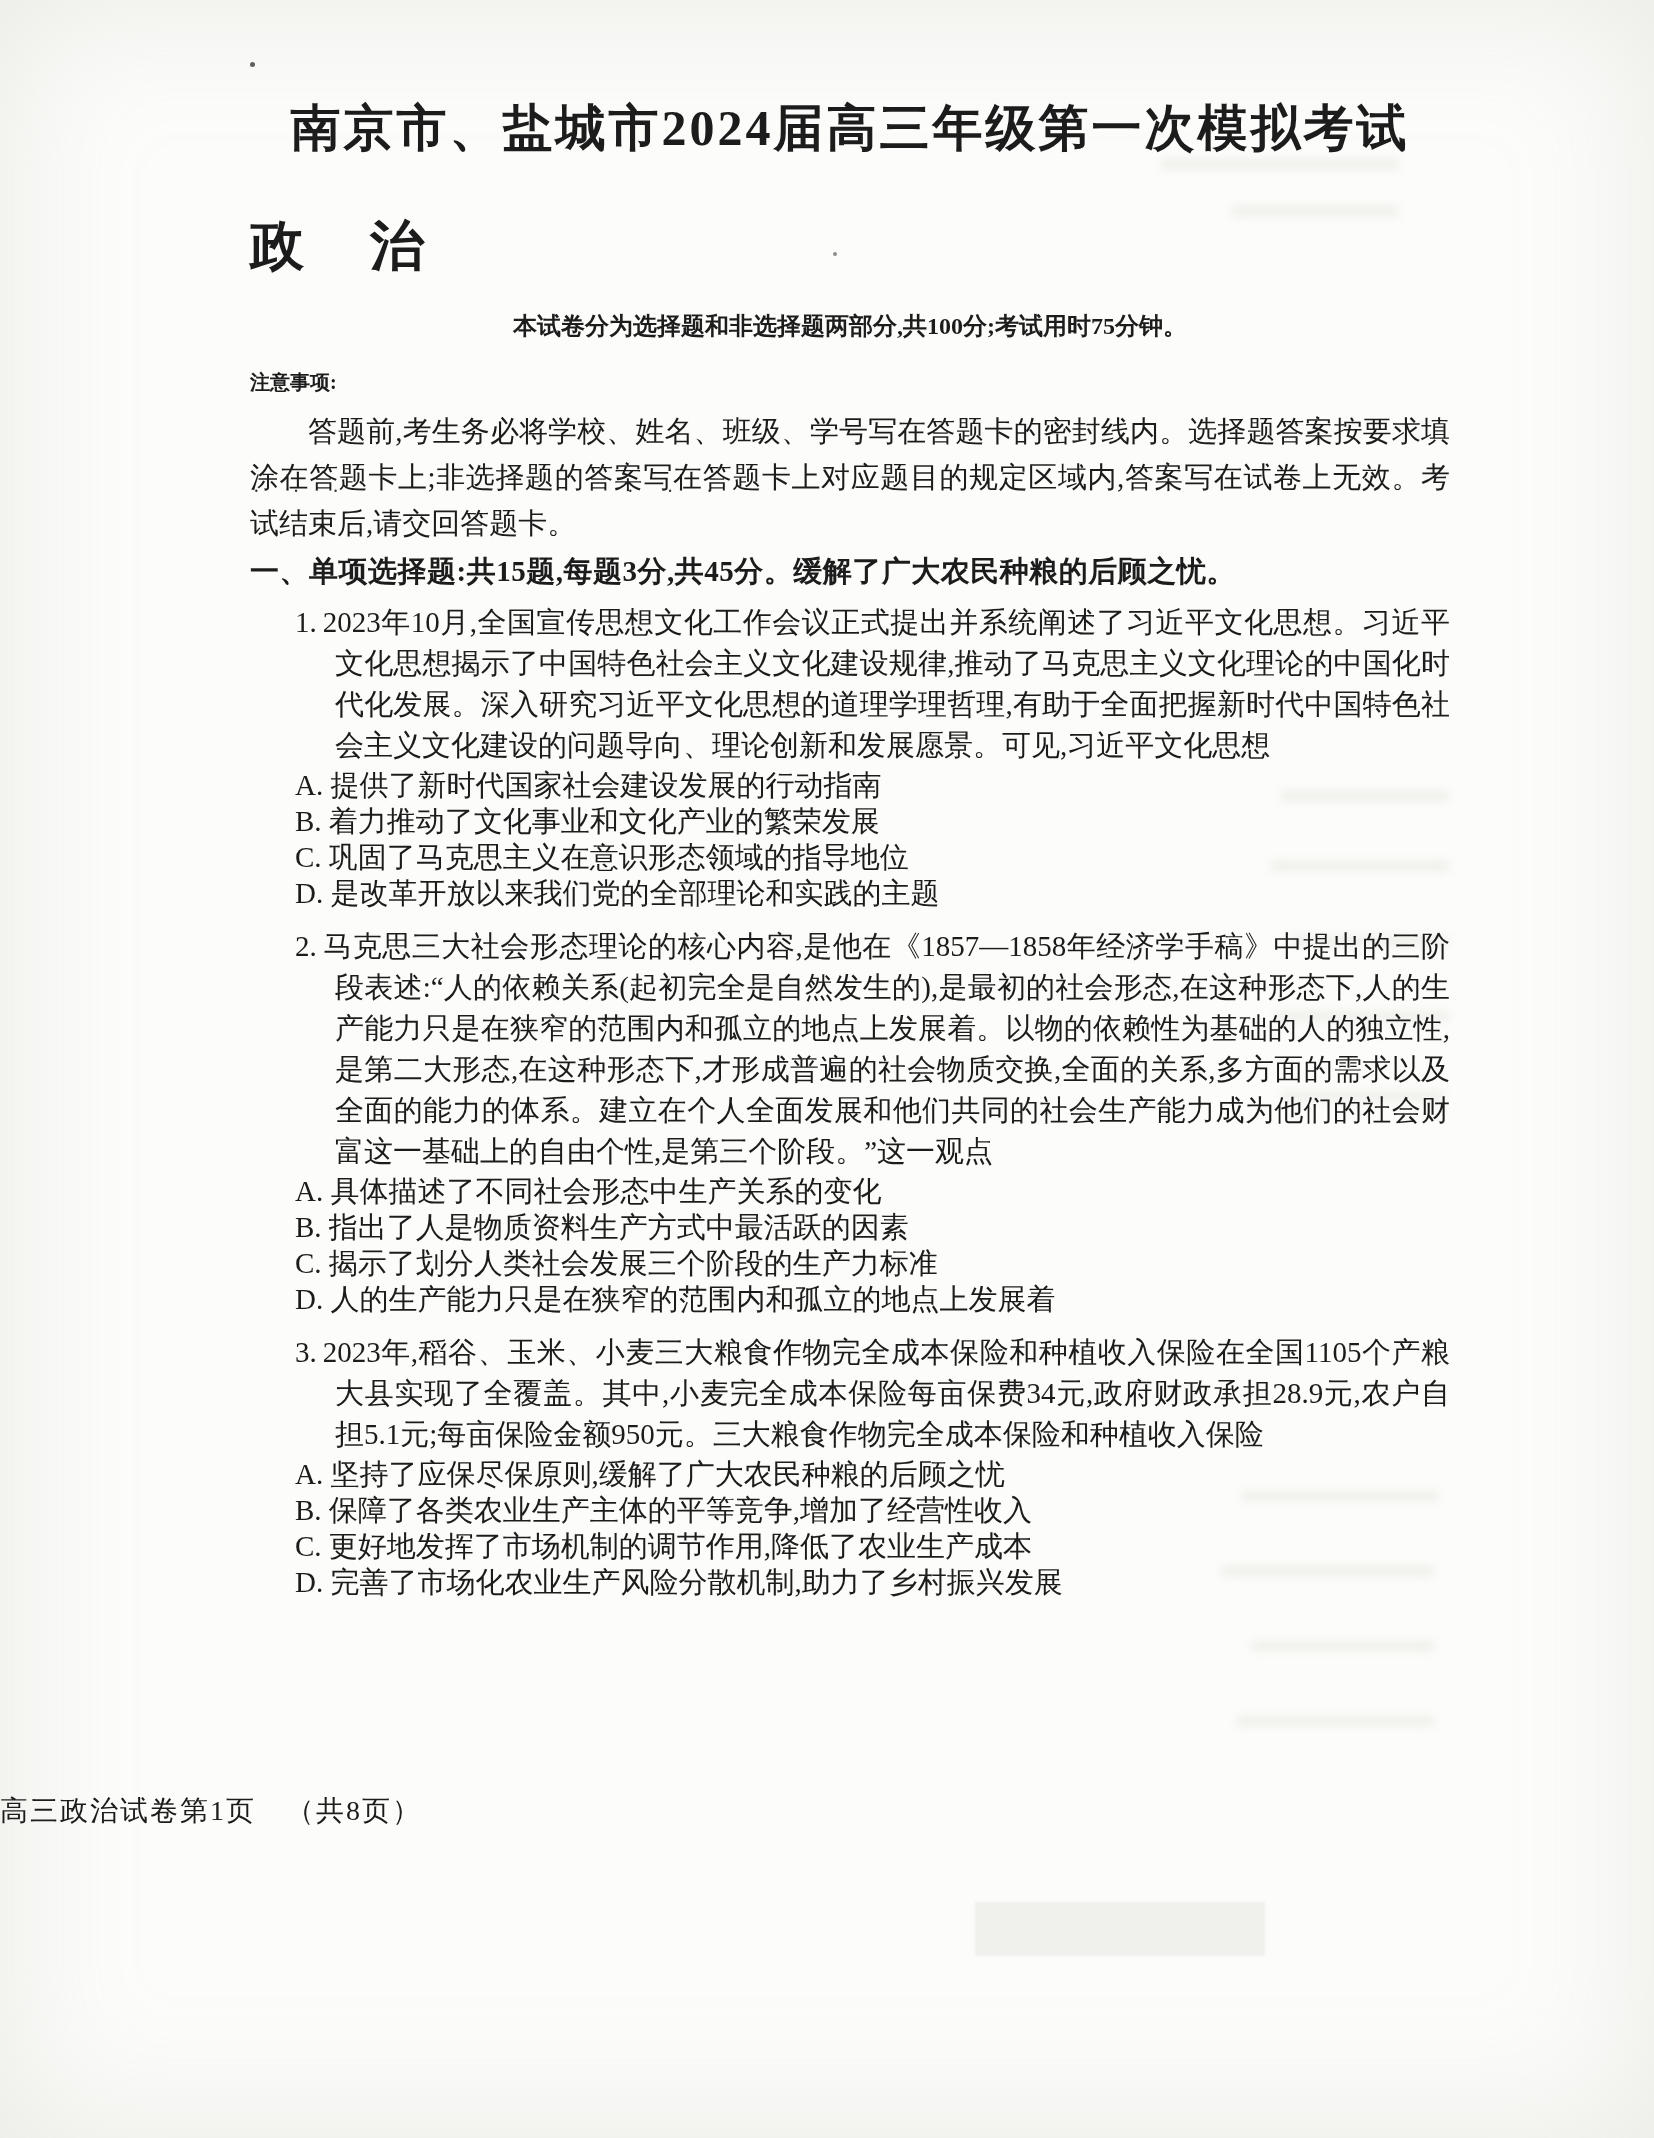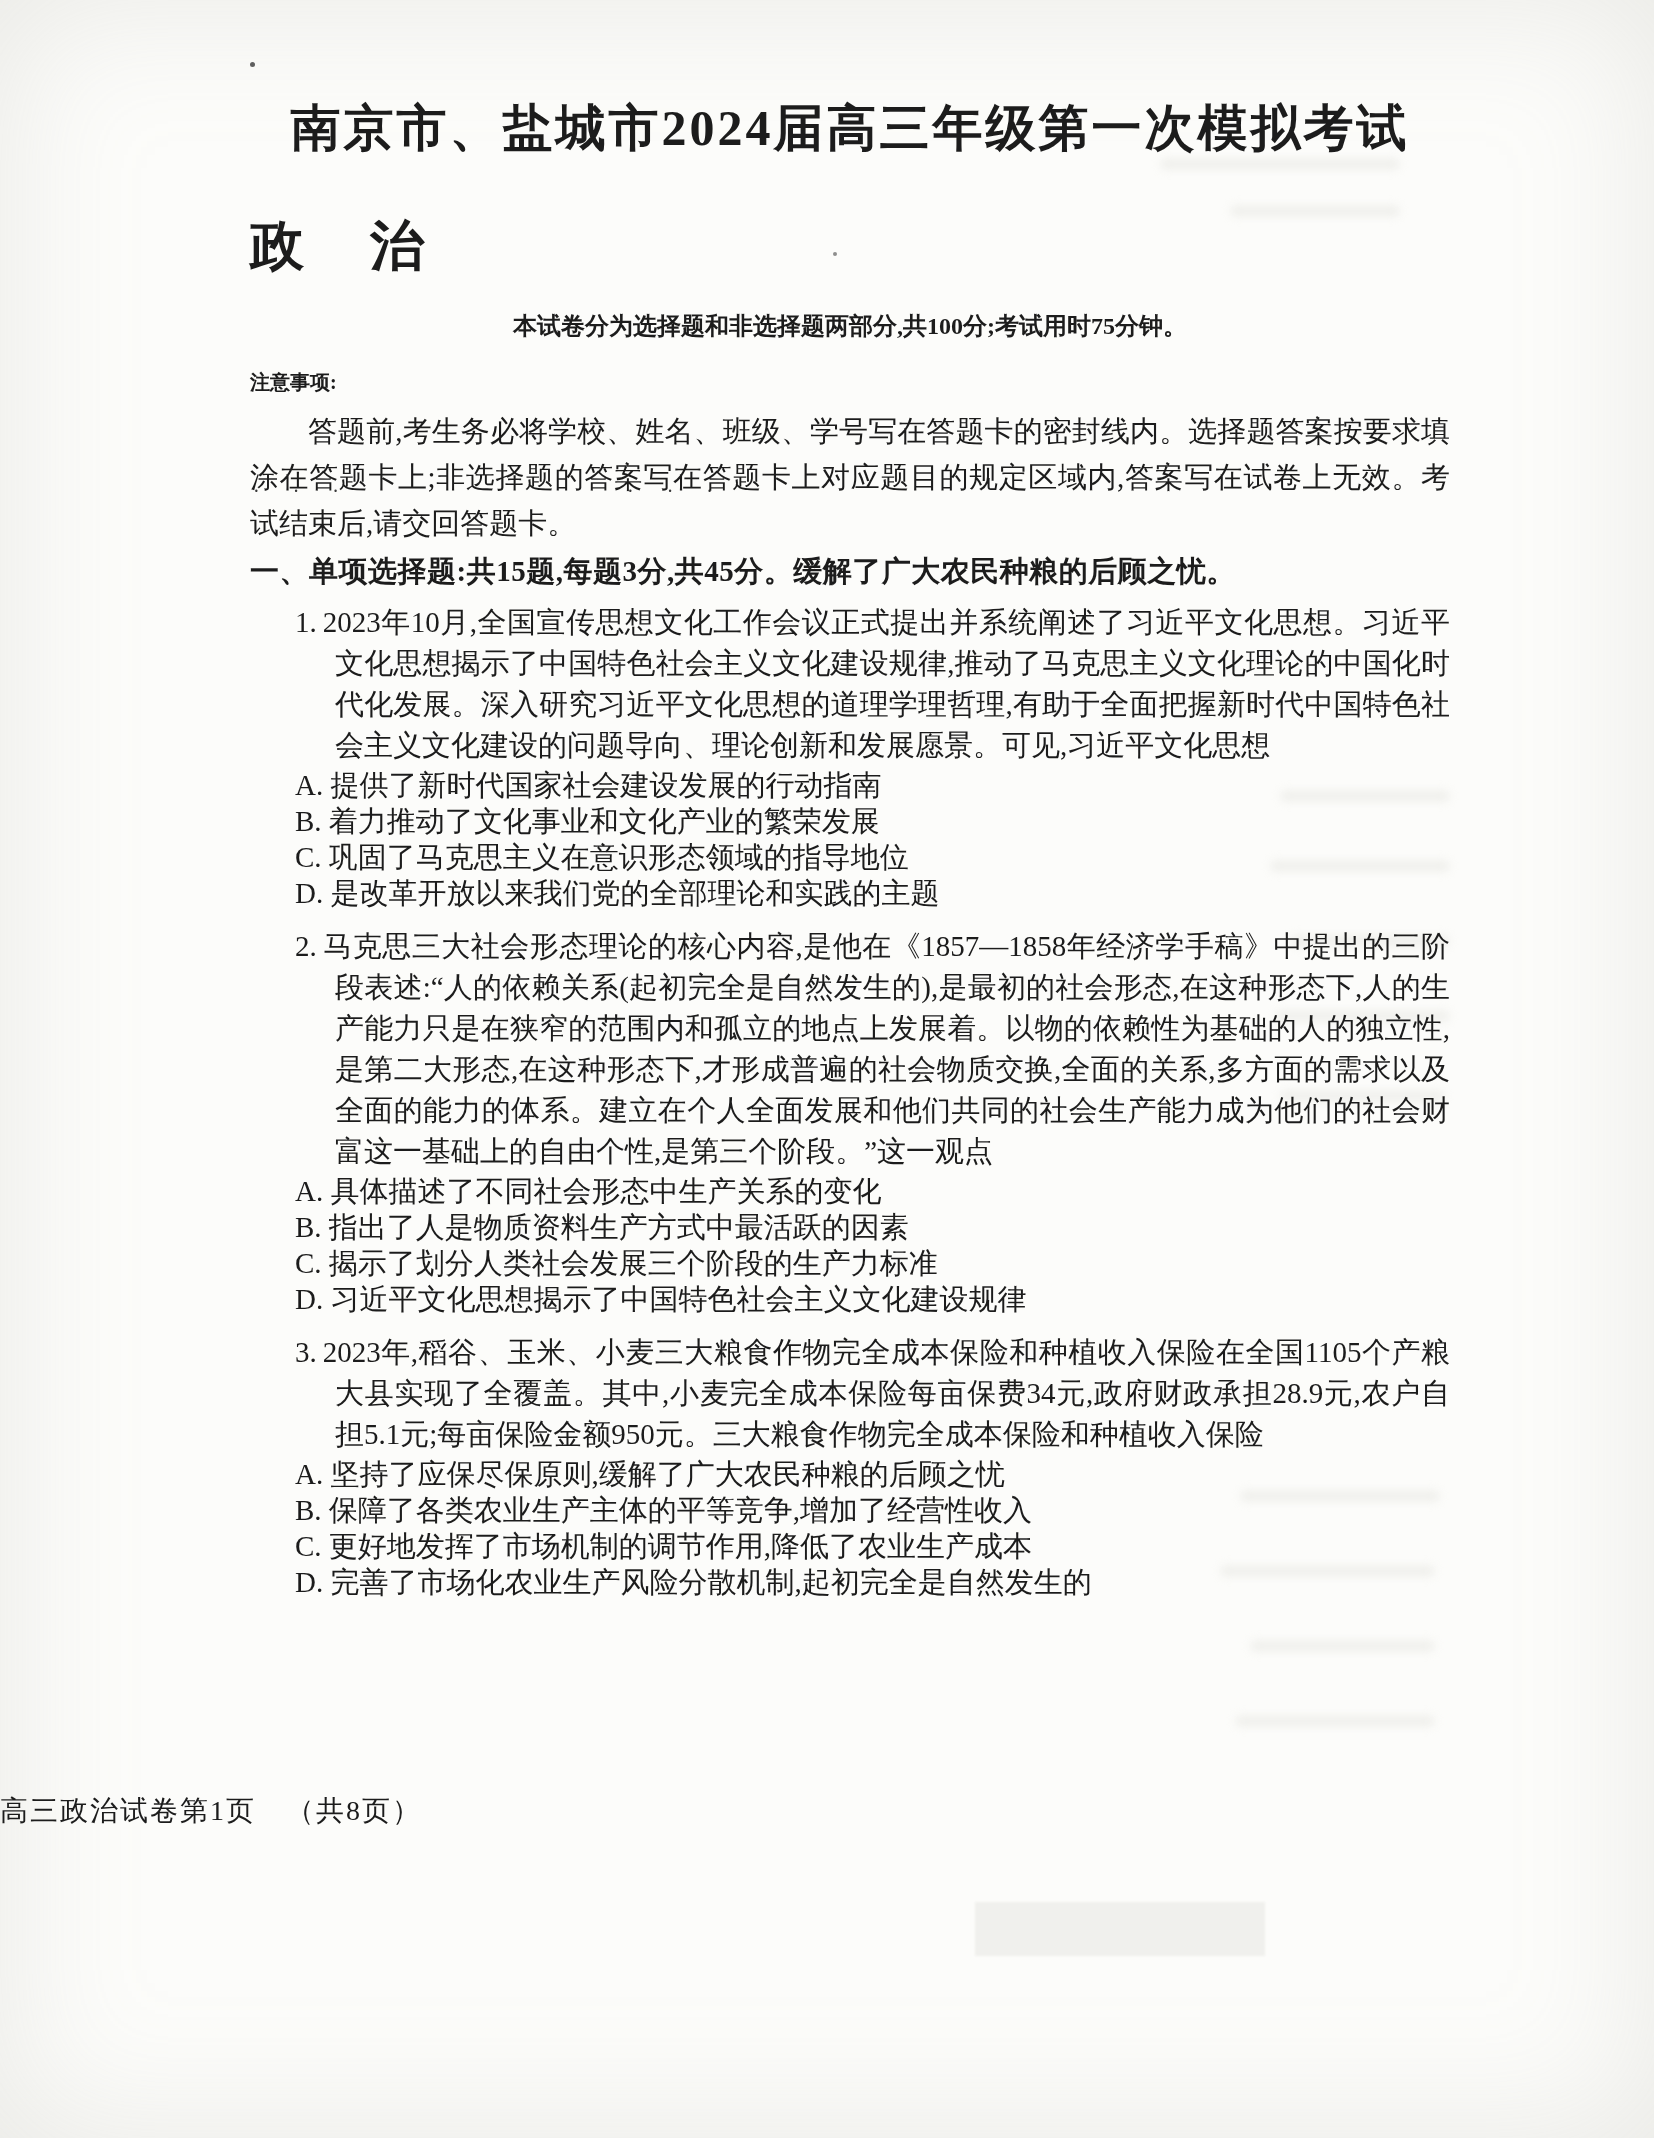--- a/index.html
+++ b/index.html
@@ -150,28 +150,28 @@
       <p class="option">B. 着力推动了文化事业和文化产业的繁荣发展</p>
       <p class="option">C. 巩固了马克思主义在意识形态领域的指导地位</p>
       <p class="option">D. 是改革开放以来我们党的全部理论和实践的主题</p>
     </div>
 
     <div class="question">
       <p class="stem"><span class="qnum">2.</span><span>马克思三大社会形态理论的核心内容,是他在《1857—1858年经济学手稿》中提出的三阶段表述:“人的依赖关系(起初完全是自然发生的),是最初的社会形态,在这种形态下,人的生产能力只是在狭窄的范围内和孤立的地点上发展着。以物的依赖性为基础的人的独立性,是第二大形态,在这种形态下,才形成普遍的社会物质交换,全面的关系,多方面的需求以及全面的能力的体系。建立在个人全面发展和他们共同的社会生产能力成为他们的社会财富这一基础上的自由个性,是第三个阶段。”这一观点</span></p>
       <p class="option">A. 具体描述了不同社会形态中生产关系的变化</p>
       <p class="option">B. 指出了人是物质资料生产方式中最活跃的因素</p>
       <p class="option">C. 揭示了划分人类社会发展三个阶段的生产力标准</p>
-      <p class="option">D. 习近平文化思想揭示了中国特色社会主义文化建设规律</p>
+      <p class="option">D. 人的生产能力只是在狭窄的范围内和孤立的地点上发展着</p>
     </div>
 
     <div class="question">
       <p class="stem"><span class="qnum">3.</span><span>2023年,稻谷、玉米、小麦三大粮食作物完全成本保险和种植收入保险在全国1105个产粮大县实现了全覆盖。其中,小麦完全成本保险每亩保费34元,政府财政承担28.9元,农户自担5.1元;每亩保险金额950元。三大粮食作物完全成本保险和种植收入保险</span></p>
       <p class="option">A. 坚持了应保尽保原则,缓解了广大农民种粮的后顾之忧</p>
       <p class="option">B. 保障了各类农业生产主体的平等竞争,增加了经营性收入</p>
       <p class="option">C. 更好地发挥了市场机制的调节作用,降低了农业生产成本</p>
-      <p class="option">D. 完善了市场化农业生产风险分散机制,起初完全是自然发生的</p>
+      <p class="option">D. 完善了市场化农业生产风险分散机制,助力了乡村振兴发展</p>
     </div>
 
   </div>
 
   <div class="page-footer">高三政治试卷第1页　（共8页）</div>
 
 </div>
 
 </body></html>

